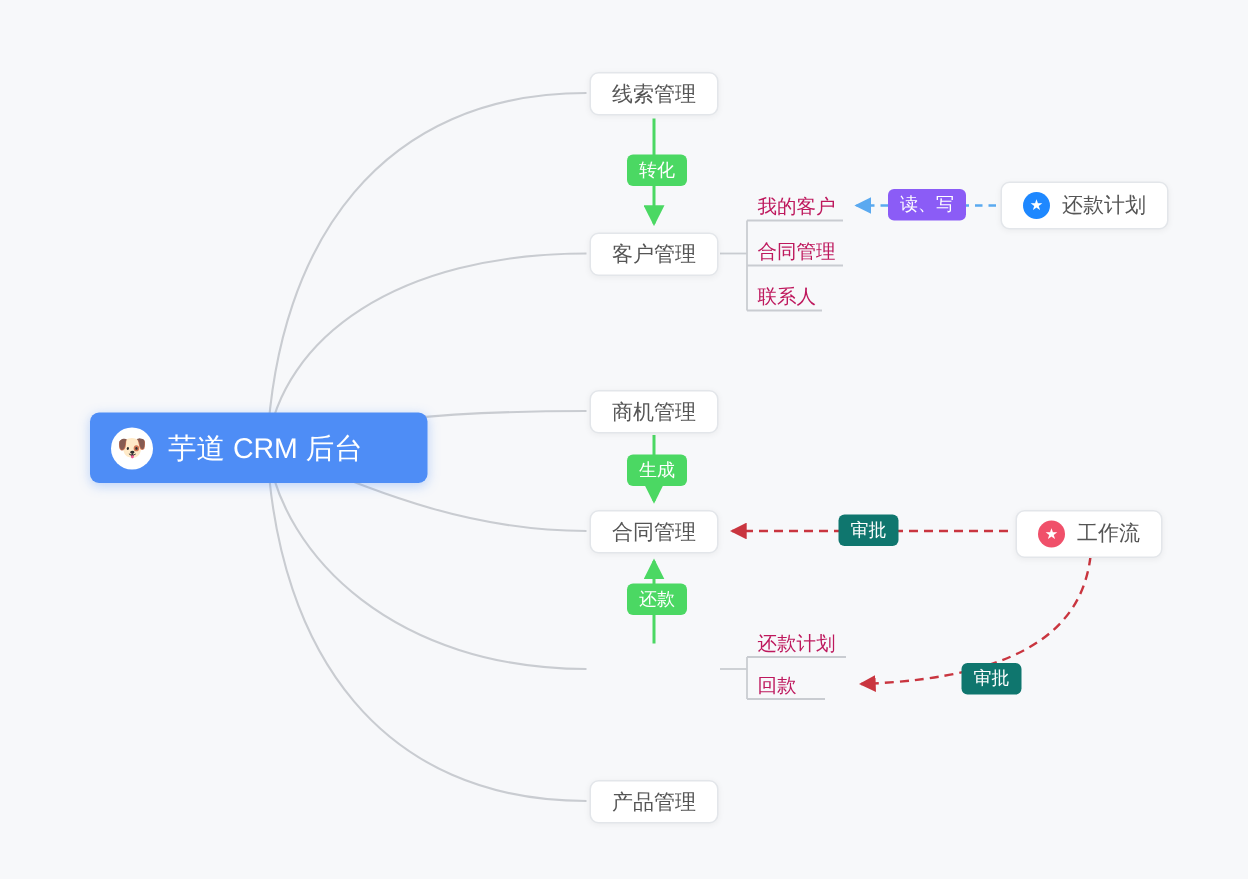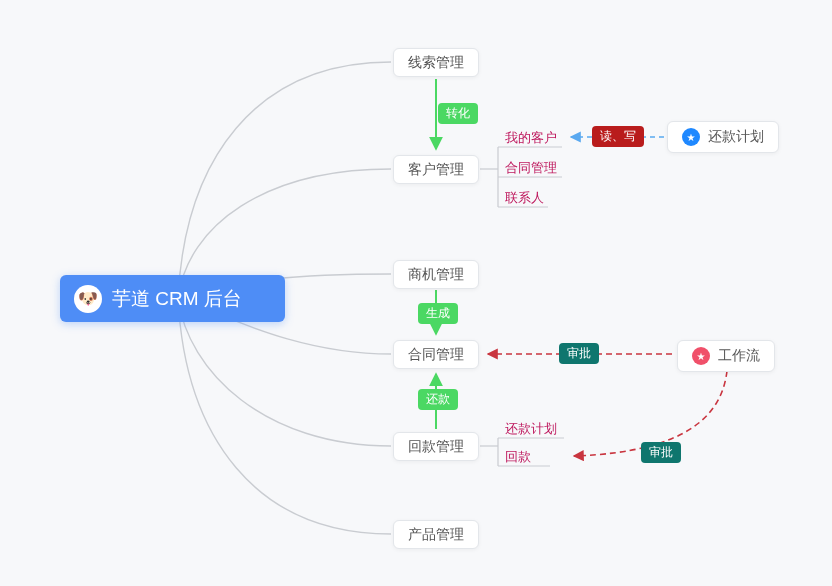--- a/index.html
+++ b/index.html
@@ -32,21 +32,21 @@
     display: flex; align-items: center; justify-content: center; font-size: 16px; flex: 0 0 auto;
   }
 
   .child-label { position: absolute; font-size: 13px; color: #be185d; white-space: nowrap; }
 
   .tag {
     position: absolute; color: #fff; font-size: 12px; padding: 3px 8px; border-radius: 4px;
     white-space: nowrap; line-height: 1.25; z-index: 3;
   }
   .tag.green { background: #4bd863; }
-  .tag.blue  { background: #b91c1c; }
+  .tag.blue  { background: #8b5cf6; }
   .tag.red   { background: #0f766e; }
 </style>
 </head>
 <body>
 
 <div class="canvas">
 
   <svg class="wires" width="832" height="586" viewBox="0 0 832 586">
     <defs>
       <marker id="arrow-green" viewBox="0 0 8 8" refX="7" refY="4" markerWidth="7" markerHeight="7" orient="auto">
@@ -98,39 +98,38 @@
 
   <div class="root">
     <span class="emoji">🐶</span>
     <span>芋道 CRM 后台</span>
   </div>
 
   <div class="node" style="left:393px; top:48px;">线索管理</div>
   <div class="node" style="left:393px; top:155px;text-align:center;">客户管理</div>
   <div class="node" style="left:393px; top:260px;">商机管理</div>
   <div class="node" style="left:393px; top:340px;">合同管理</div>
-  <div class="node" style="left:393px; top:432px;">回款管理</div>
   <div class="node" style="left:393px; top:520px;">产品管理</div>
 
   <div class="child-label" style="left:505px; top:129px;">我的客户</div>
   <div class="child-label" style="left:505px; top:159px;">合同管理</div>
   <div class="child-label" style="left:505px; top:189px;">联系人</div>
 
   <div class="child-label" style="left:505px; top:420px;">还款计划</div>
   <div class="child-label" style="left:505px; top:448px;">回款</div>
 
   <div class="node side-node" style="left:667px; top:121px;">
     <span class="star blue">★</span>
     <span>还款计划</span>
   </div>
   <div class="node side-node" style="left:677px; top:340px;">
     <span class="star pink">★</span>
     <span>工作流</span>
   </div>
 
-  <div class="tag green" style="left:438px; top:103px;">转化</div>
+  <div class="tag green" style="left:418px; top:103px;">转化</div>
   <div class="tag green" style="left:418px; top:303px;">生成</div>
   <div class="tag green" style="left:418px; top:389px;">还款</div>
   <div class="tag blue" style="left:592px; top:126px;">读、写</div>
   <div class="tag red" style="left:559px; top:343px;">审批</div>
   <div class="tag red" style="left:641px; top:442px;">审批</div>
 
 </div>
 
 </body></html>

